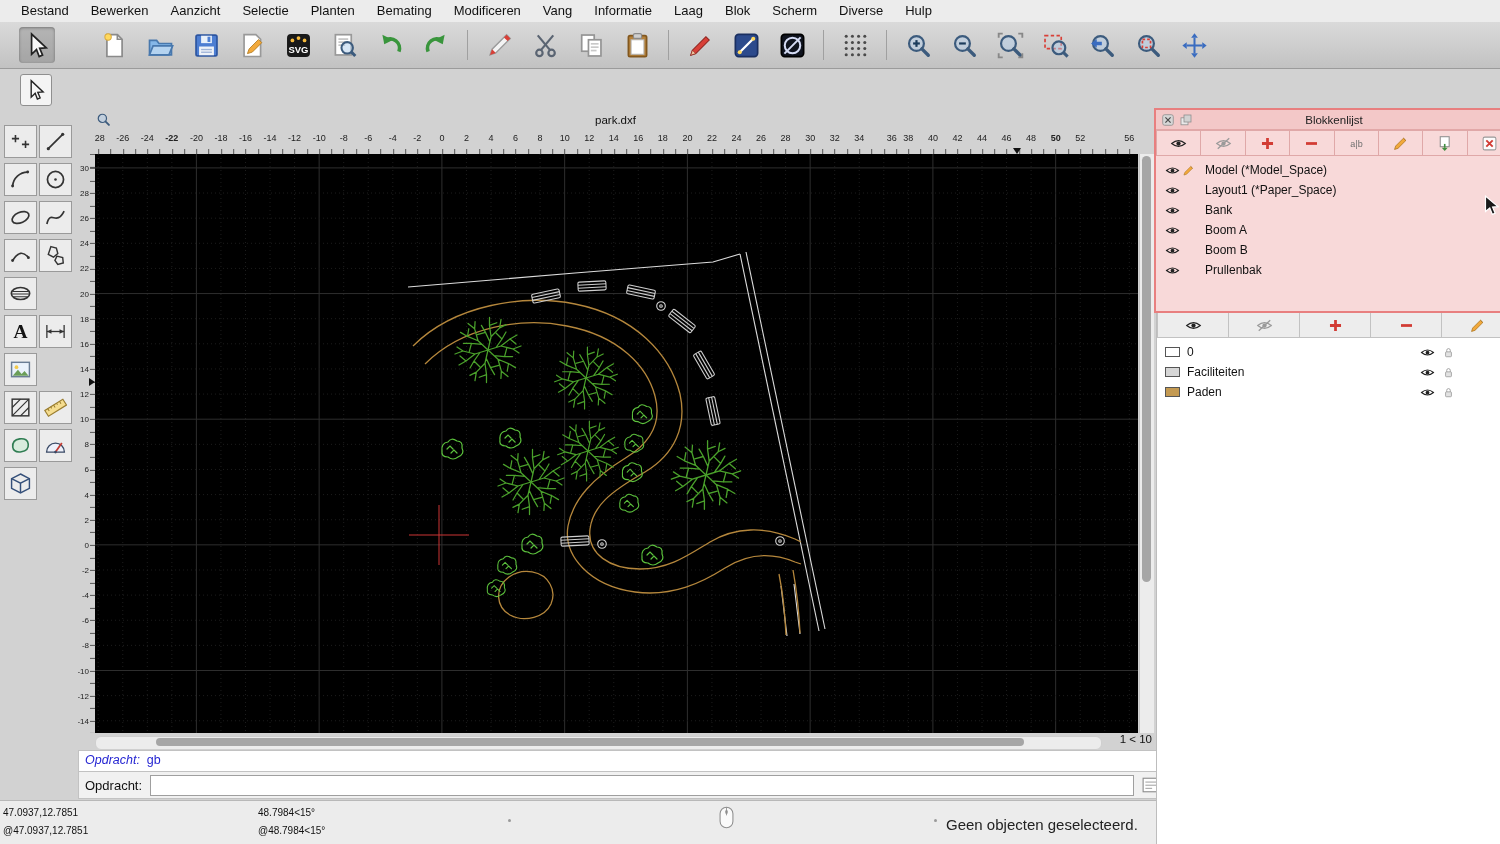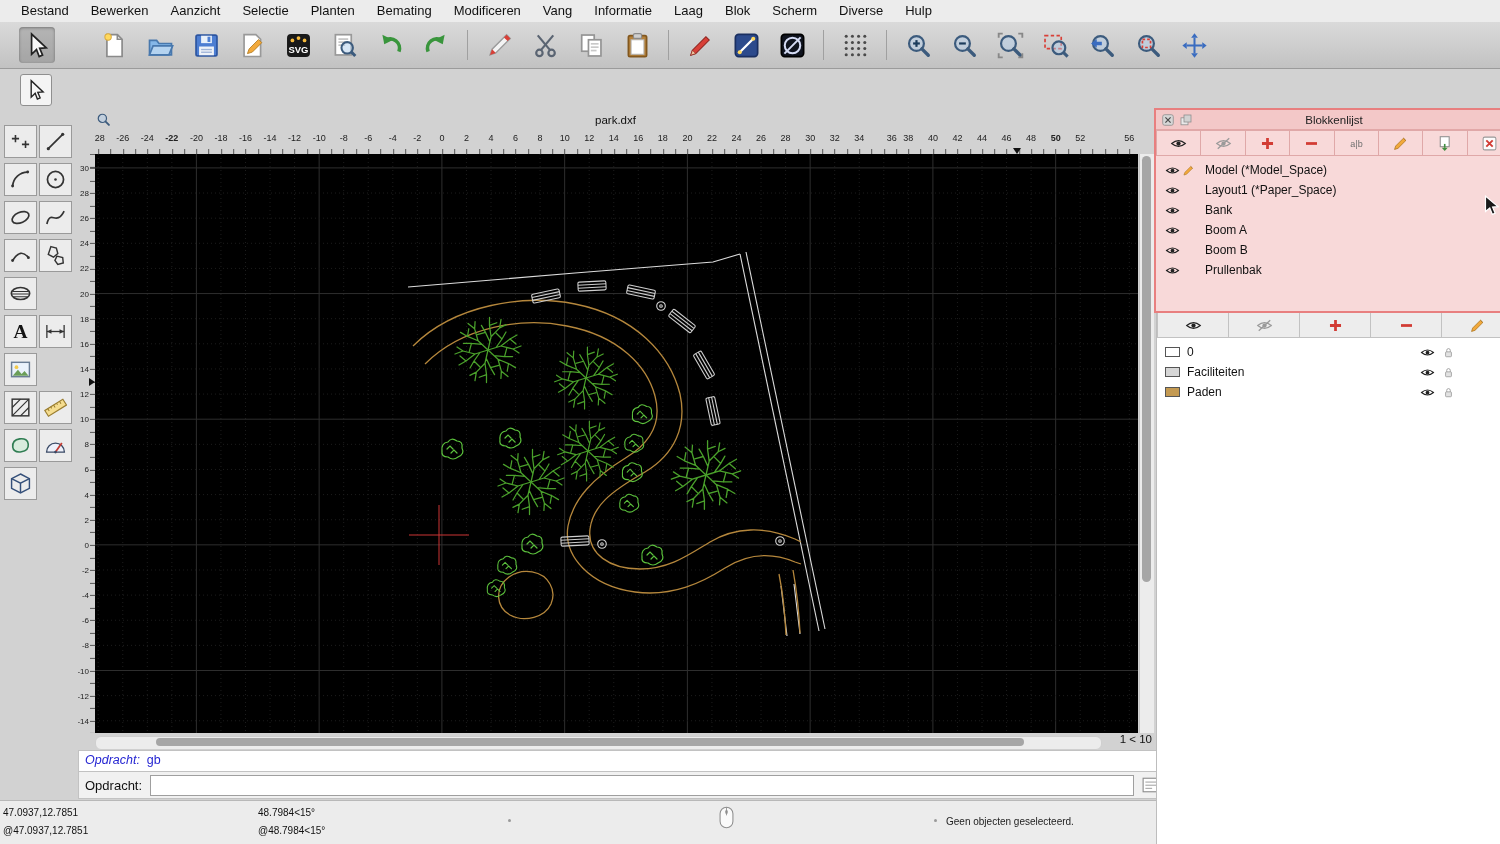--- a/index.html
+++ b/index.html
@@ -74,21 +74,21 @@
 
   
   #statusbar{position:absolute;left:0;top:800px;width:1500px;height:44px;background:#ececec;border-top:1px solid #b8b8b8;font-size:10px;color:#111}
   #coord-abs{position:absolute;left:3px;top:6px}
   #coord-rel{position:absolute;left:3px;top:24px}
   #polar-abs{position:absolute;left:258px;top:6px}
   #polar-rel{position:absolute;left:258px;top:24px}
   #status-mouse{position:absolute;left:719px;top:805px;width:15px;height:25px;z-index:5}
   #status-mouse svg{width:15px;height:25px}
   .status-dot{position:absolute;top:819px;width:3px;height:3px;border-radius:50%;background:#9a9a9a}
-  #selection-status{position:absolute;left:946px;top:816px;font-size:10px;color:#222}
+  #selection-status{position:absolute;left:946px;top:816px;font-size:15px;color:#222}
 
   
   .panel{position:absolute;left:1156px;width:356px;font-size:12px}
   #blocks-panel{top:110px;height:201px;background:#f8d9d9;box-shadow:0 0 0 2px #e87f7f;z-index:10}
   #layers-panel{top:311px;height:533px;background:#fff;border:1px solid #bdbdbd;z-index:9}
   .panel-titlebar{height:19px;position:relative;display:flex;align-items:center}
   #blocks-panel .panel-titlebar{background:#f3c8c8;border-bottom:1px solid #e2a8a8}
   #layers-panel .panel-titlebar{background:#e6e6e6;border-bottom:1px solid #cacaca}
   .panel-title{position:absolute;left:0;right:0;text-align:center;font-size:11.5px;color:#222}
   .win-btn{width:12px;height:12px;margin-left:6px;z-index:2}

